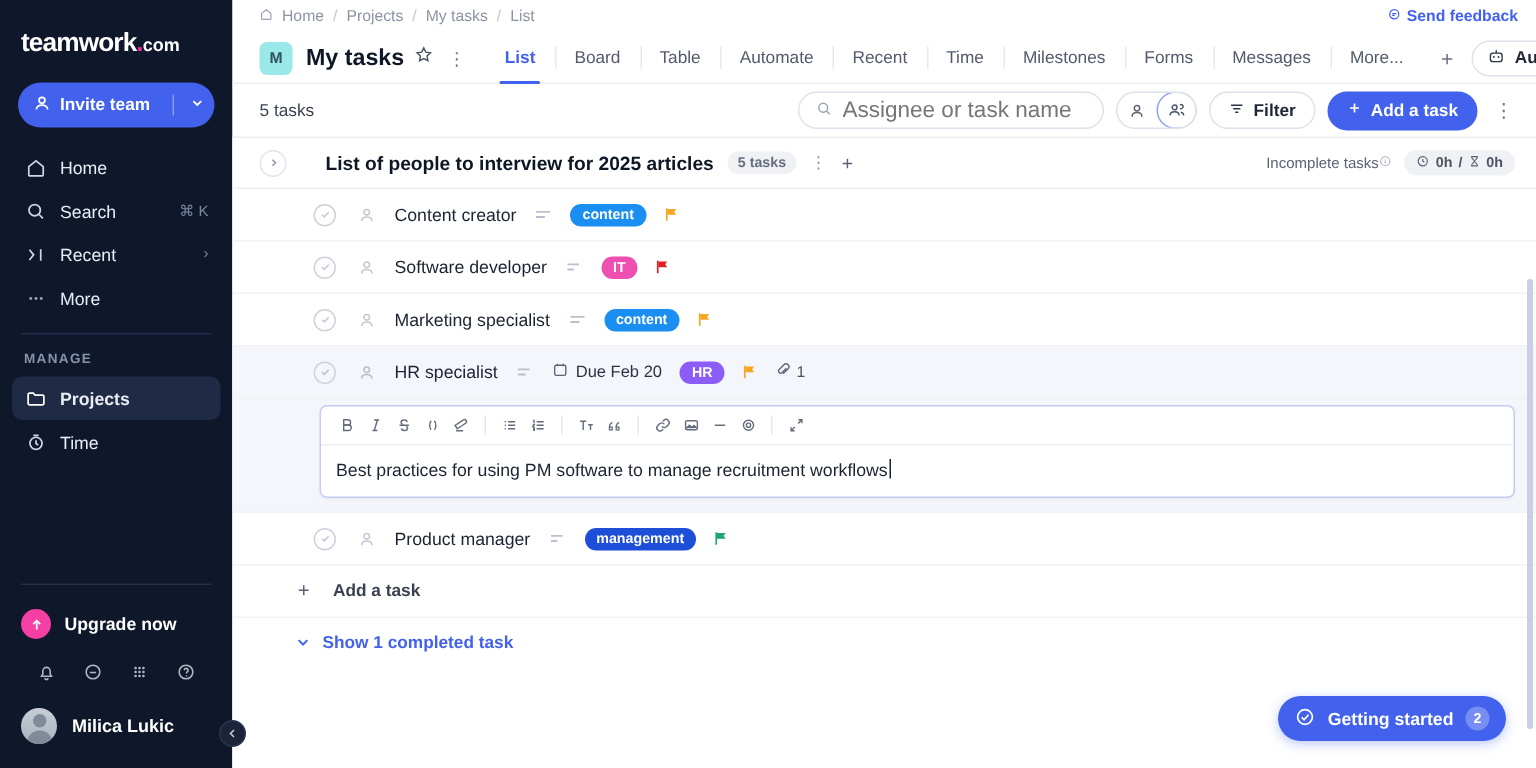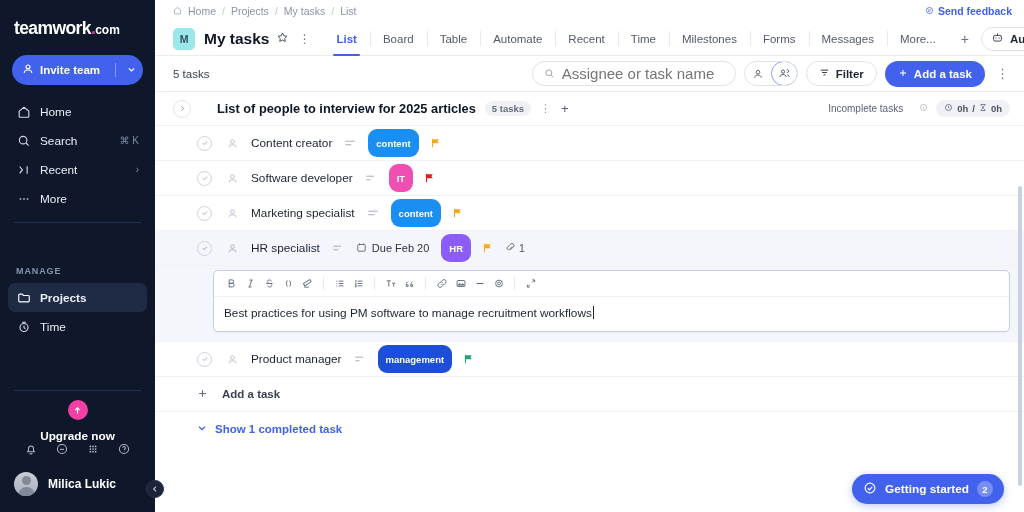--- a/index.html
+++ b/index.html
@@ -47,28 +47,28 @@
     font-size: 11.8px; color:#e8edf6; cursor:pointer; font-weight:500;
   }
   .nav-item.active { background:#1f2a44; font-weight:700; }
   .nav-item .ic { width:15px; height:15px; display:flex; align-items:center; justify-content:center; flex:0 0 15px;}
   .nav-item .shortcut { margin-left:auto; font-size:10px; color:#7d8aa3; font-weight:500; }
   .nav-item .arrow { margin-left:auto; font-size:10px; color:#7d8aa3; }
 
   .divider { height:1px; background:#22304d; margin: 9px 14px; }
   .section-label {
     font-size: 9px; letter-spacing: .9px; color:#8694ad;
-    padding: 2px 16px 5px 16px; font-weight:600;margin-top:32px;
+    padding: 2px 16px 5px 16px; font-weight:600;
   }
 
   .sb-bottom { margin-top:auto; }
   .upgrade {
     display:flex; align-items:center; gap:9px;
     padding: 0 14px; height: 34px; cursor:pointer;
-    font-size: 11.8px; font-weight:600; color:#fff;flex-direction:column;
+    font-size: 11.8px; font-weight:600; color:#fff;
   }
   .upgrade .circle {
     width:20px; height:20px; border-radius:50%;
     background:#f43fa5; display:flex; align-items:center; justify-content:center;
     flex:0 0 20px;
   }
   .tray { display:flex; align-items:center; justify-content:space-around; padding: 8px 16px 4px 16px; }
   .tray .t-ic { cursor:pointer; opacity:.85; }
   .user-row { display:flex; align-items:center; gap:10px; padding: 8px 14px 16px 14px; cursor:pointer; }
   .avatar-img {
@@ -169,45 +169,45 @@
     display:flex;align-items:center;justify-content:center;color:#8b93a5;font-size:9px;cursor:pointer;flex:0 0 18px;
   }
   .list-title { font-size:12.8px; font-weight:700; color:#0e1726; margin-left:26px; white-space:nowrap;}
   .pill-count {
     margin-left:9px;background:#f0f1f5;border-radius:9px;padding:2px 7px;
     font-size:9.5px;color:#666d7e;font-weight:600;
   }
   .lh-dots{margin-left:9px;color:#8b93a5;font-size:11px;cursor:pointer;}
   .lh-plus{margin-left:10px;color:#5b6275;font-size:13px;cursor:pointer;}
   .lh-right{margin-left:auto;display:flex;align-items:center;gap:8px;}
-  .incomplete{font-size:10px;color:#5b6275;display:flex;align-items:flex-end;gap:16px;}
+  .incomplete{font-size:10px;color:#5b6275;display:flex;align-items:flex-end;gap:0;}
   .time-pill{
     background:#f0f1f5;border-radius:11px;height:17px;display:flex;align-items:center;
     gap:4px;padding:0 8px;font-size:9.5px;color:#4c5362;font-weight:600;
   }
 
   .task-row {
-    height:35px; display:flex; align-items:center; padding: 0 14px 0 18px;
+    height:35px; display:flex; align-items:center; padding: 0 14px 0 30px;
     border-bottom:1px solid #f1f2f6; gap:0; cursor:pointer;
   }
   .task-row.sel { background:#f4f6fb; }
   .chk {
     width:15px;height:15px;border-radius:50%;border:1.2px solid #cdd2dd;
     display:flex;align-items:center;justify-content:center;flex:0 0 15px;margin-left:24px;
     color:#cdd2dd; cursor:pointer;
   }
   .assignee {
     width:16px;height:16px;border-radius:50%;margin-left:12px;flex:0 0 16px;
     display:flex;align-items:center;justify-content:center;color:#c4c9d4;cursor:pointer;
   }
   .task-name { font-size:11.8px; color:#1b2331; margin-left:11px; white-space:nowrap; }
   .desc-ic { margin-left:12px; display:flex; align-items:center; color:#b9bfcc; }
   .due { display:flex;align-items:center;gap:5px;margin-left:12px;font-size:11px;color:#2b3342; }
   .tag {
-    margin-left:12px; border-radius:9px; height:28px; display:flex;align-items:center;
+    margin-left:12px; border-radius:9px; height:15px; display:flex;align-items:center;
     padding:0 8px; font-size:9.5px; color:#fff; font-weight:600; white-space:nowrap;
   }
   .flag { margin-left:11px; display:flex; align-items:center; }
   .attach { margin-left:12px; display:flex;align-items:center;gap:4px;font-size:10.5px;color:#4c5362;}
 
   
   .editor-wrap { background:#f4f6fb; padding: 4px 14px 9px 58px; border-bottom:1px solid #f1f2f6;}
   .editor {
     background:#fff; border:1px solid #c3cdf2; border-radius:5px;
     box-shadow:0 1px 2px rgba(16,24,40,.04);
@@ -231,21 +231,21 @@
     height:35px; display:flex; align-items:center; padding-left:42px;
     border-bottom:1px solid #f1f2f6; font-size:11.5px; color:#3a4151; gap:14px; cursor:pointer; font-weight:600;
   }
   .add-row .pl { color:#5b6275; font-size:13px; }
   .completed-row {
     height:34px;display:flex;align-items:center;padding-left:42px;gap:8px;
     font-size:11.5px;color:#4261ec;font-weight:700;cursor:pointer;
   }
 
   .getting-started {
-    position:absolute; right:20px; bottom:8px;
+    position:absolute; right:20px; bottom:18px;
     height:30px; background:#4261ec; border-radius:16px;
     display:flex;align-items:center;gap:8px;padding:0 11px;
     color:#fff;font-size:11.8px;font-weight:700;cursor:pointer;
     box-shadow:0 2px 8px rgba(66,97,236,.35);
   }
   .gs-badge{
     width:16px;height:16px;border-radius:50%;background:rgba(255,255,255,.28);
     display:flex;align-items:center;justify-content:center;font-size:9.5px;font-weight:700;
   }
   .scrollbar {

